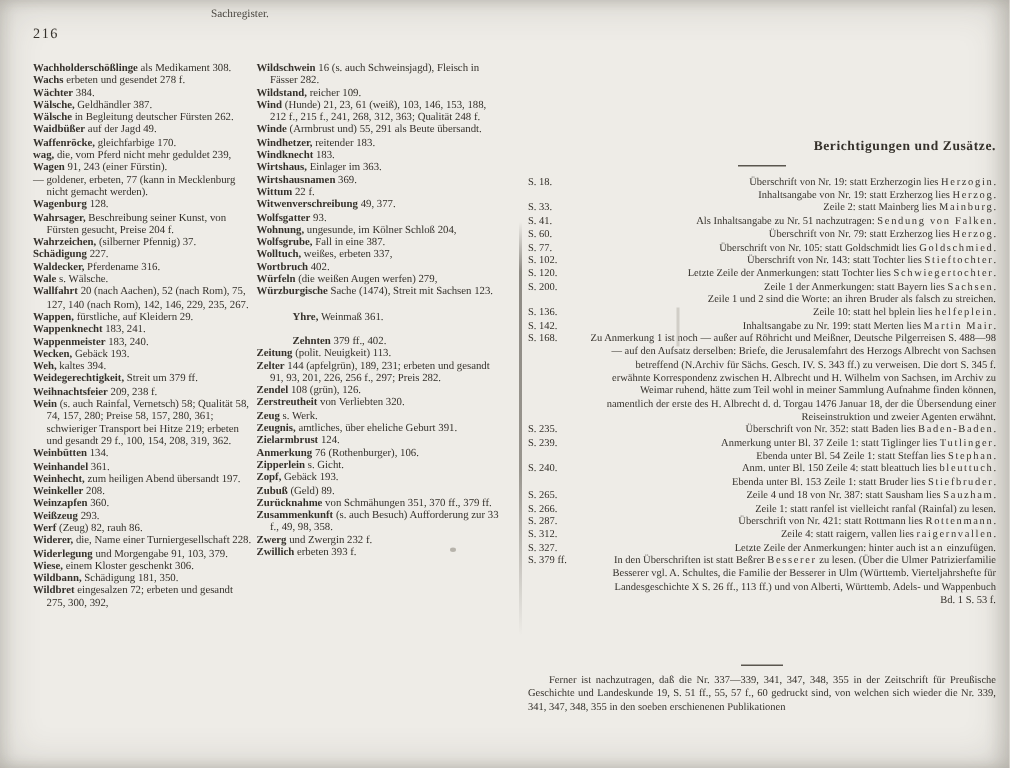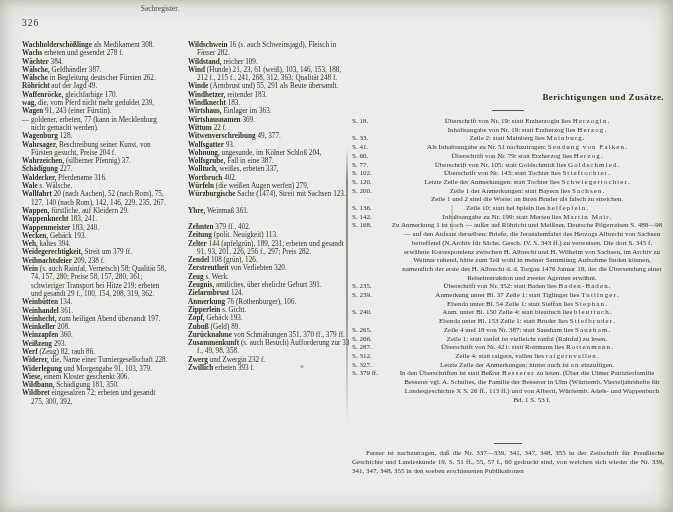--- a/index.html
+++ b/index.html
@@ -11,55 +11,55 @@
   }
   .scan{
     position:absolute;inset:0;
     box-shadow:inset 0 0 28px rgba(62,56,44,.20), inset -7px 0 10px rgba(62,56,44,.14), inset 4px 0 8px rgba(62,56,44,.10);
   }
   
   .pagenum{position:absolute;left:22px;top:18px;font-size:9.5px;letter-spacing:1px;}
   .runhead{position:absolute;left:40px;top:4px;width:240px;text-align:center;font-size:7.5px;color:#4a463f;}
   .col{position:absolute;top:41px;}
   .c1{left:22px;width:147px;}
-  .c2{left:188px;width:164px;}
+  .c2{left:171px;width:164px;}
   .ie{margin:0;font-size:7.2px;line-height:8.3px;padding-left:9px;text-indent:-9px;text-align:left;}
   .ie .hw{font-weight:bold;}
-  .gap{margin-top:8px;}
+  .gap{margin-top:8px;margin-left:24px;}
   
   .rtitle{position:absolute;left:350px;top:92px;width:314px;text-align:right;font-size:9px;font-weight:bold;letter-spacing:.4px;}
   .trule{position:absolute;left:492px;top:110px;width:32px;border-top:1px solid #5a564f;}
   .corrs{position:absolute;left:352px;top:117px;width:312px;}
   .corr{display:flex;font-size:7px;line-height:8.7px;}
   .cpage{flex:none;width:38px;white-space:pre;}
   .cbody{flex:1;}
-  .cline{margin:0;padding-left:10px;text-indent:-10px;text-align:center;}
+  .cline{margin:0;padding-left:10px;text-indent:-10px;text-align:right;}
   .sp{letter-spacing:1.1px;}
   .frule{position:absolute;left:494px;top:443px;width:28px;border-top:1px solid #5a564f;}
   .addendum{position:absolute;left:352px;top:449px;width:312px;margin:0;font-size:7px;line-height:8.8px;text-indent:14px;text-align:justify;}
   
   .fold{position:absolute;left:346px;top:148px;width:2px;height:276px;opacity:.65;
         background:linear-gradient(to bottom, rgba(90,86,78,0), #5a564f 12%, #6b675f 60%, rgba(90,86,78,0));}
   .speck1{position:absolute;left:300px;top:365px;width:4px;height:3px;background:#a9a59c;border-radius:50%;opacity:.8;}
   .speck2{position:absolute;left:451px;top:205px;width:2px;height:26px;background:#b4b0a7;opacity:.5;}
 </style>
 </head>
 <body>
 
 <div class="scan">
 
-  <div class="pagenum">326</div>
+  <div class="pagenum">216</div>
   <div class="runhead">Sachregister.</div>
   <div class="col c1" id="col1">
       <p class="ie"><span class="hw">Wachholderschößlinge</span> als Medikament 308.</p>
       <p class="ie"><span class="hw">Wachs</span> erbeten und gesendet 278 f.</p>
       <p class="ie"><span class="hw">Wächter</span> 384.</p>
       <p class="ie"><span class="hw">Wälsche,</span> Geldhändler 387.</p>
       <p class="ie"><span class="hw">Wälsche</span> in Begleitung deutscher Fürsten 262.</p>
-      <p class="ie"><span class="hw">Röhricht</span> auf der Jagd 49.</p>
+      <p class="ie"><span class="hw">Waidbüßer</span> auf der Jagd 49.</p>
       <p class="ie"><span class="hw">Waffenröcke,</span> gleichfarbige 170.</p>
       <p class="ie"><span class="hw">wag,</span> die, vom Pferd nicht mehr geduldet 239,</p>
       <p class="ie"><span class="hw">Wagen</span> 91, 243 (einer Fürstin).</p>
       <p class="ie">— goldener, erbeten, 77 (kann in Mecklenburg nicht gemacht werden).</p>
       <p class="ie"><span class="hw">Wagenburg</span> 128.</p>
       <p class="ie"><span class="hw">Wahrsager,</span> Beschreibung seiner Kunst, von Fürsten gesucht, Preise 204 f.</p>
       <p class="ie"><span class="hw">Wahrzeichen,</span> (silberner Pfennig) 37.</p>
       <p class="ie"><span class="hw">Schädigung</span> 227.</p>
       <p class="ie"><span class="hw">Waldecker,</span> Pferdename 316.</p>
       <p class="ie"><span class="hw">Wale</span> s. Wälsche.</p>

